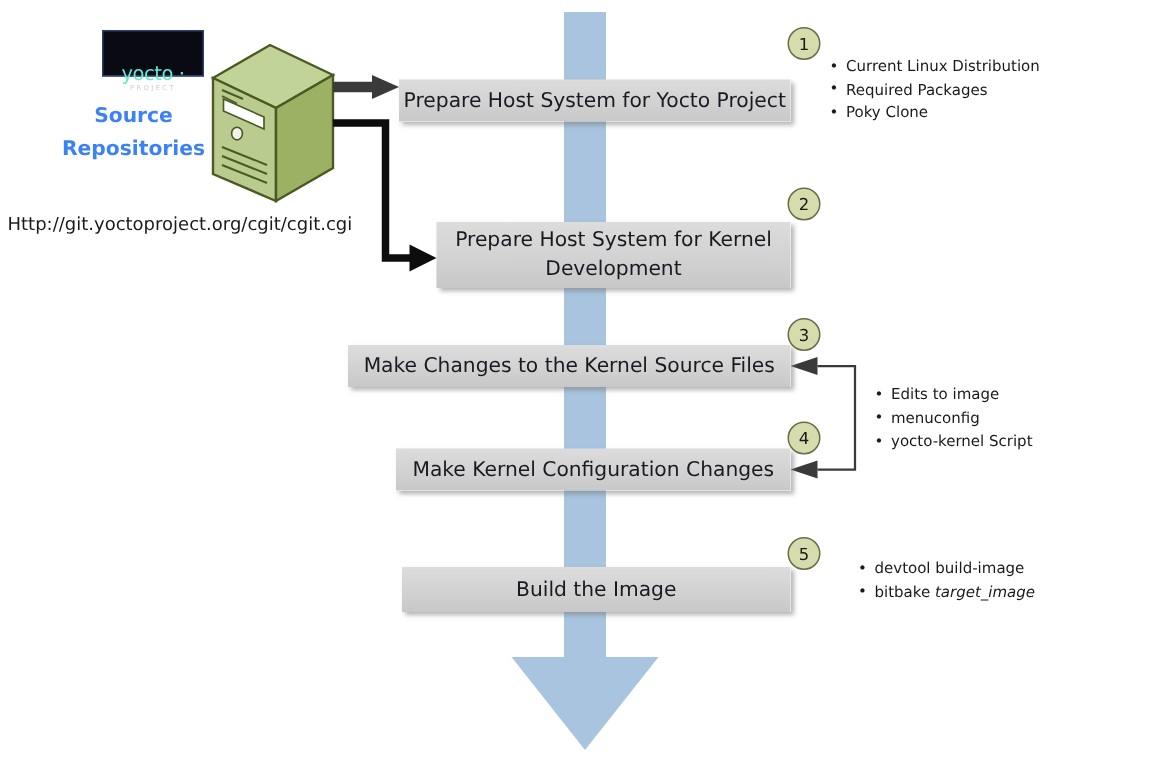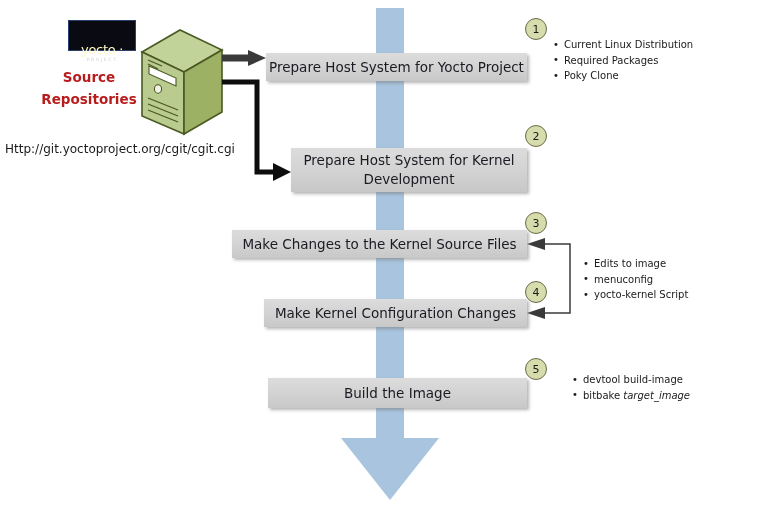--- a/index.html
+++ b/index.html
@@ -45,21 +45,21 @@
     height: 31px;
     background: #0a0a12;
     border: 1px solid #2a3f6b;
     display: flex;
     flex-direction: column;
     align-items: center;
     justify-content: center;
     box-sizing: border-box;
   }
   .logo-word {
-    color: #fef9c3;
+    color: #5eead4;
     font-size: 13px;
     line-height: 13px;
     letter-spacing: -0.3px;
     font-family: "DejaVu Sans", "Liberation Sans", sans-serif;
     margin-top: 34px;
   }
   .logo-sub {
     color: #cfcfcf;
     font-size: 4.5px;
     line-height: 6px;
@@ -68,21 +68,21 @@
   }
 
   
   #source-label {
     position: absolute;
     left: 33px;
     top: 66px;
     width: 112px;
     font-size: 13.5px;
     font-weight: bold;
-    color: #b91c1c;
+    color: #3b82f6;
     line-height: 22px;
     text-align: center;
   }
   #repo-url {
     position: absolute;
     left: 5px;
     top: 142px;
     font-size: 12px;
     color: #1a1a1a;
     white-space: nowrap;

